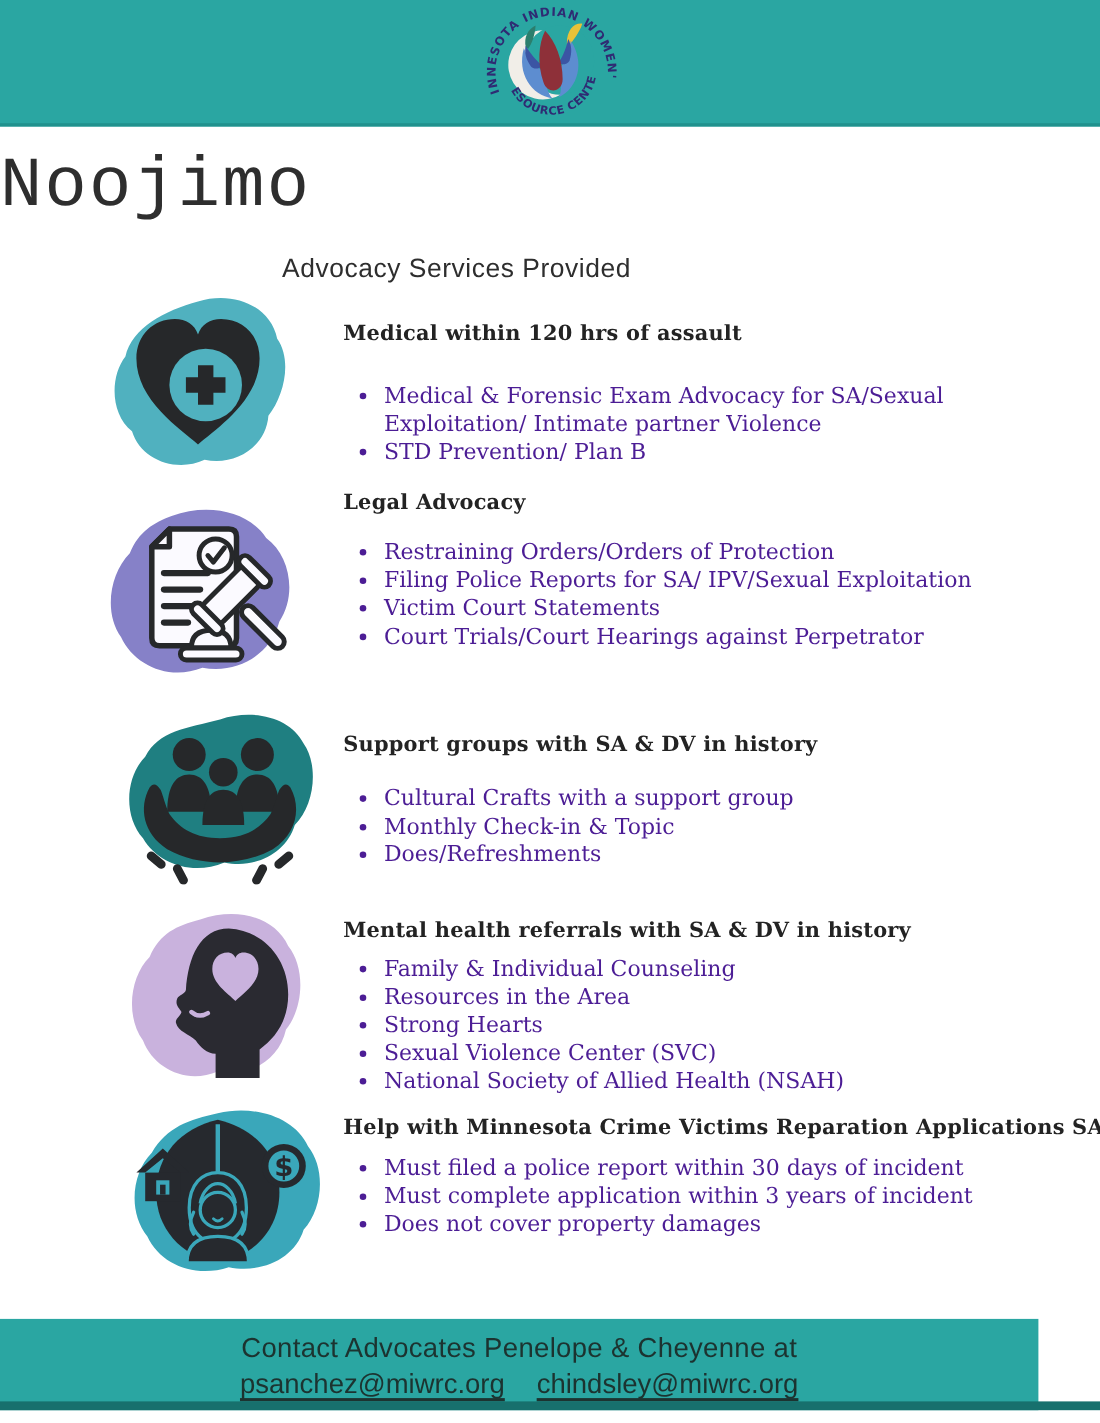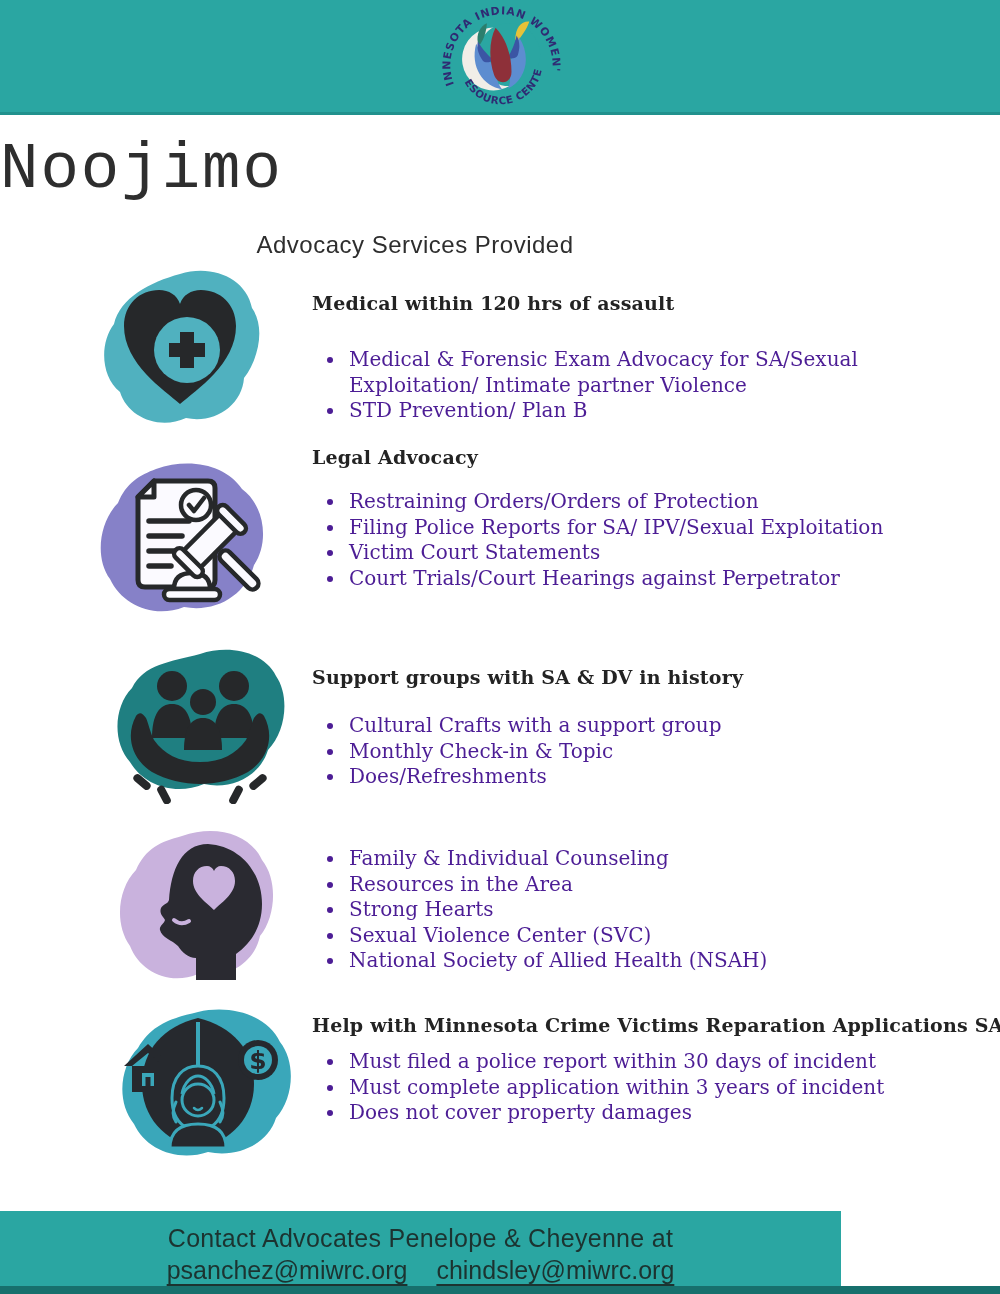--- a/index.html
+++ b/index.html
@@ -40,21 +40,21 @@
     font-family:"DejaVu Serif", serif; font-size:20px; line-height:25.5px; color:#4c1d95;
   }
   .text-block li { padding-left:3px; }
   .s1 { top:292px; width:548px; } .s1 ul { margin-top:33px; }
   .s2 { top:446px; }              .s2 ul { margin-top:21px; }
   .s3 { top:666px; }              .s3 ul { margin-top:25px; }
   .s4 { top:835px; }              .s4 ul { margin-top:11px; }
   .s5 { top:1014px; }             .s5 ul { margin-top:13px; }
   
   .footer {
-    position:absolute; left:0; bottom:0; width:841px; height:83px;
+    position:absolute; left:0; bottom:12px; width:944px; height:83px;
     background:#2aa6a2; text-align:center; color:#1c3330;
   }
   .footer .f1 { padding-top:13px; font-size:25px; letter-spacing:0.3px; }
   .footer .f2 { margin-top:3px; font-size:25px; }
   .footer a {
     color:#1c3330; text-decoration:underline;
     text-decoration-thickness:2.5px; text-underline-offset:5px; margin:0 11px;
   }
   .footer-strip { position:absolute; left:0; bottom:0; width:1000px; height:8px; background:#17706d; }
 </style>
@@ -197,20 +197,21 @@
   <section class="text-block s3">
     <h2>Support groups with SA &amp; DV in history</h2>
     <ul>
       <li>Cultural Crafts with a support group</li>
       <li>Monthly Check-in &amp; Topic</li>
       <li>Does/Refreshments</li>
     </ul>
   </section>
 
   <section class="text-block s4">
+    <h2>Mental health referrals with SA &amp; DV in history</h2>
     <ul>
       <li>Family &amp; Individual Counseling</li>
       <li>Resources in the Area</li>
       <li>Strong Hearts</li>
       <li>Sexual Violence Center (SVC)</li>
       <li>National Society of Allied Health (NSAH)</li>
     </ul>
   </section>
 
   <section class="text-block s5">

